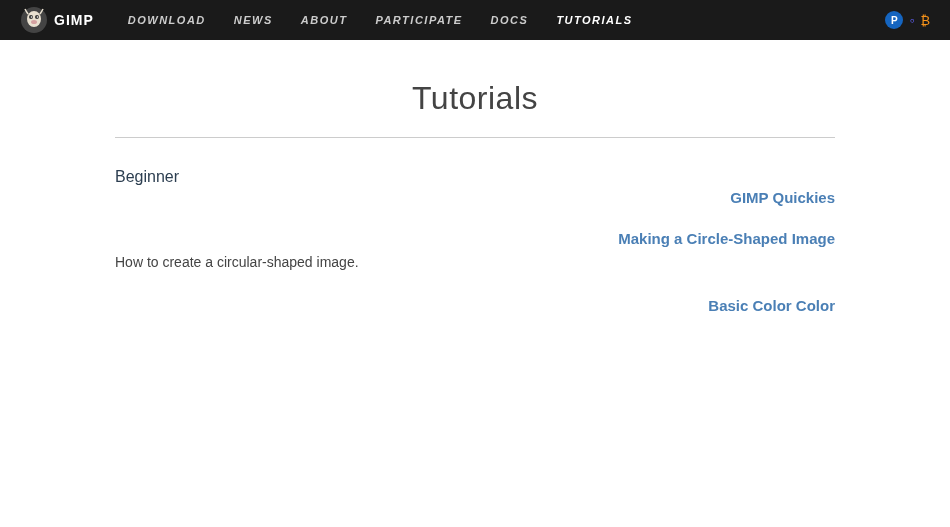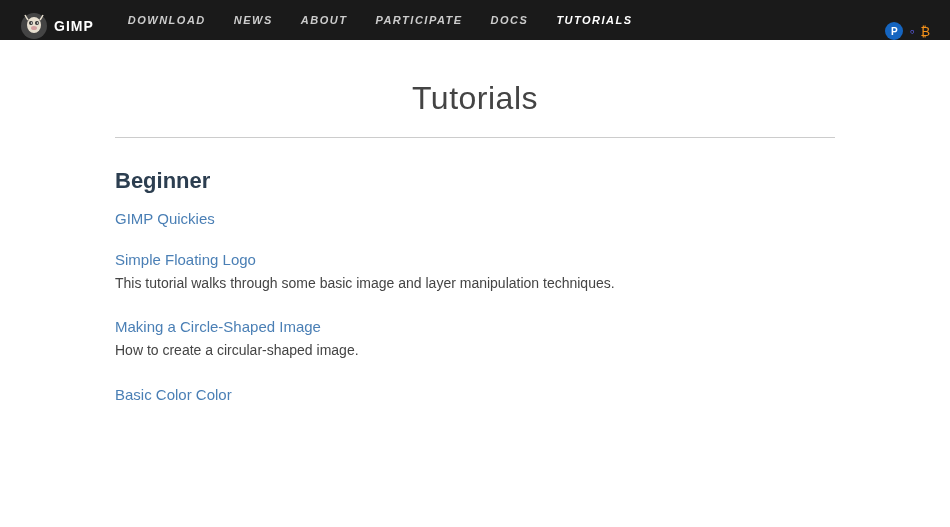--- a/index.html
+++ b/index.html
@@ -14,21 +14,21 @@
       color: #333;
       width: 950px;
       min-height: 527px;
       overflow-x: hidden;
     }
 
     
     nav {
       background: #1a1a1a;
       display: flex;
-      align-items: flex-end;
+      align-items: center;
       padding: 0 20px;
       height: 40px;
     }
 
     .nav-logo {
       display: flex;
       align-items: center;
       margin-right: 20px;
     }
 
@@ -117,37 +117,38 @@
       letter-spacing: 0.5px;
     }
 
     .title-divider {
       border: none;
       border-top: 1px solid #ccc;
       margin-bottom: 30px;
     }
 
     .section-title {
-      font-size: 22px;
-      font-weight: 700;
+      font-size: 16px;
+      font-weight: 400;
       color: #2c3e50;
-      margin-bottom: 16px;
+      margin-bottom: 3px;
     }
 
     .tutorial-item {
       margin-bottom: 24px;
     }
 
     .tutorial-link {
       color: #4a7fb5;
       text-decoration: none;
       font-size: 15px;
-      font-weight: 400;
+      font-weight: 700;
       display: block;
       margin-bottom: 4px;
+      text-align: right;
     }
 
     .tutorial-desc {
       color: #444;
       font-size: 14px;
       line-height: 1.6;
       max-width: 680px;
     }
 
     
@@ -209,24 +210,20 @@
 <main class="main-content">
   <h1 class="page-title">Tutorials</h1>
   <hr class="title-divider">
 
   <h2 class="section-title">Beginner</h2>
 
   <div class="tutorial-item">
     <a href="#" class="tutorial-link">GIMP Quickies</a>
   </div>
 
-  <div class="tutorial-item">
-    <a href="#" class="tutorial-link">Simple Floating Logo</a>
-    <p class="tutorial-desc">This tutorial walks through some basic image and layer manipulation techniques.</p>
-  </div>
 
   <div class="tutorial-item">
     <a href="#" class="tutorial-link">Making a Circle-Shaped Image</a>
     <p class="tutorial-desc">How to create a circular-shaped image.</p>
   </div>
 
 
   <div class="tutorial-item">
     <a href="#" class="tutorial-link">Basic Color Color</a>
   </div>

